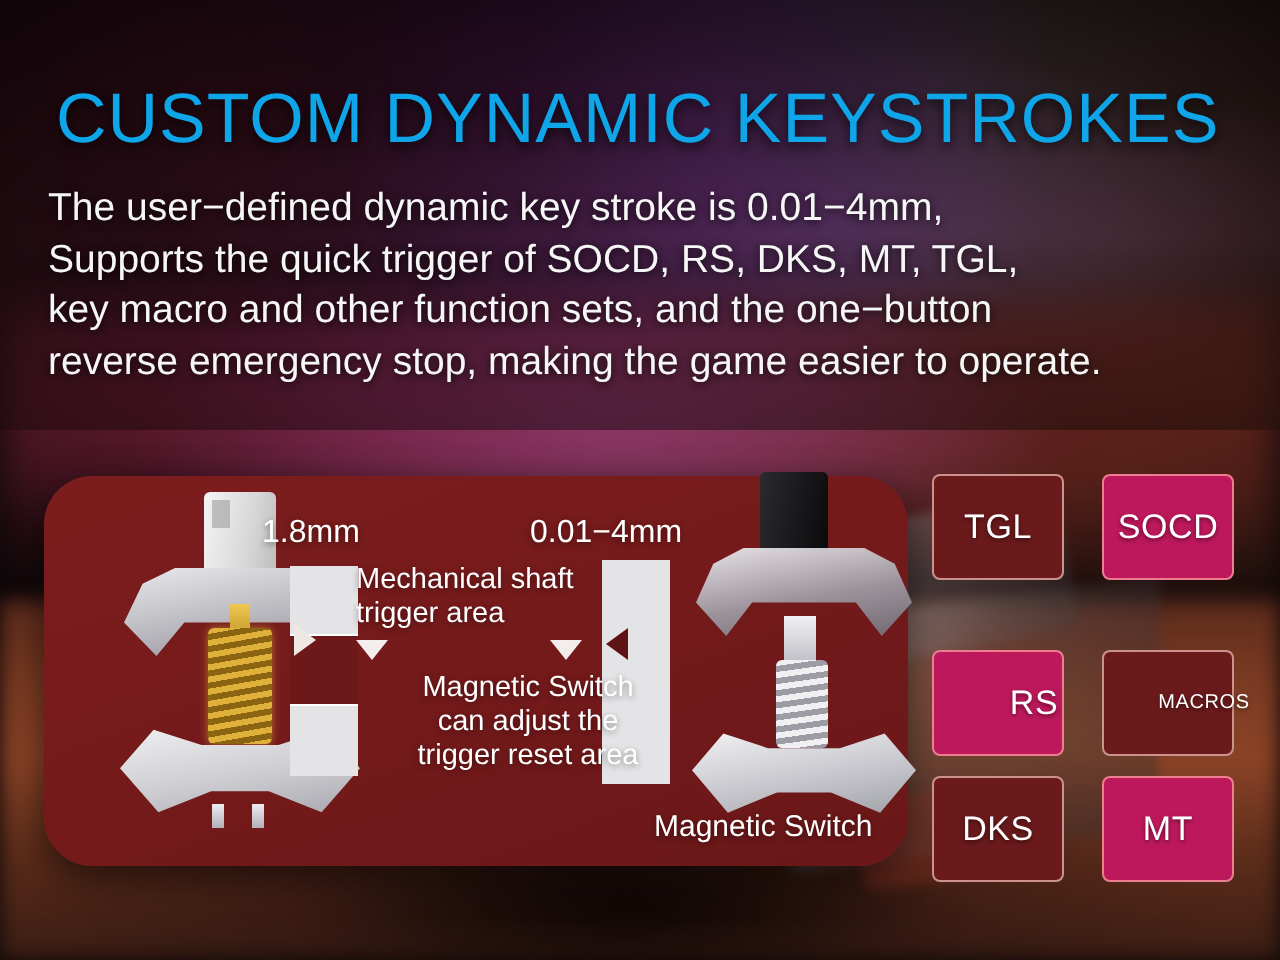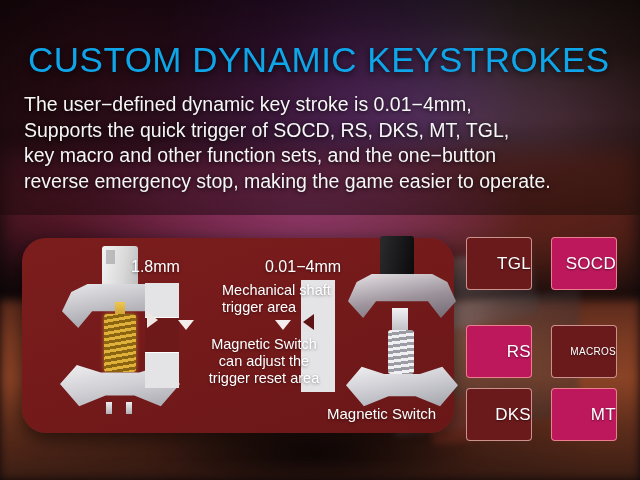--- a/index.html
+++ b/index.html
@@ -218,21 +218,21 @@
     position:absolute; color:#fff; font-size:15px; white-space:nowrap;
     text-shadow:0 1px 3px rgba(0,0,0,.45);
   }
   #name-mech{ left:30px; top:167px; }
   #name-mag{ left:305px; top:167px; }
 
   
   .keys{ position:absolute; left:466px; top:237px; width:166px; height:204px; }
   .key{
     position:absolute; width:66px; height:53px; border-radius:4px;
-    display:flex; align-items:center; justify-content:flex-end;
+    display:flex; align-items:center; justify-content:center;
     color:#fff; font-size:17px; letter-spacing:.3px;
     border:1px solid rgba(255,210,205,.65);
     text-shadow:0 1px 2px rgba(0,0,0,.5);
   }
   .key.dark{ background:#6b1a1c; }
   .key.bright{ background:#be185d; border-color:rgba(255,170,165,.7); }
   .key.small{ font-size:10px; }
   .c0{ left:0; } .c1{ left:85px; }
   .r0{ top:0; } .r1{ top:88px;padding-left:36px; } .r2{ top:151px; }
 </style>
@@ -287,21 +287,21 @@
     <div class="bar" id="bar-mech">
       <div class="seg-mid"></div>
     </div>
     <div class="bar" id="bar-mag"></div>
 
     <div class="tri" id="tri-mech"></div>
     <div class="tri" id="tri-mag"></div>
     <div class="tri" id="tri-d1"></div>
     <div class="tri" id="tri-d2"></div>
 
-    <div class="cap-txt" id="cap-mech" style="white-space:pre-line;margin-left:44px;">Mechanical shaft
+    <div class="cap-txt" id="cap-mech" style="white-space:pre-line;">Mechanical shaft
 trigger area</div>
     <div class="cap-txt" id="cap-mag" style="white-space:pre-line;">Magnetic Switch
 can adjust the
 trigger reset area</div>
 
     <div class="sw-name" id="name-mag">Magnetic Switch</div>
   </div>
 
   <div class="keys" id="key-grid">
       <div class="key dark c0 r0">

